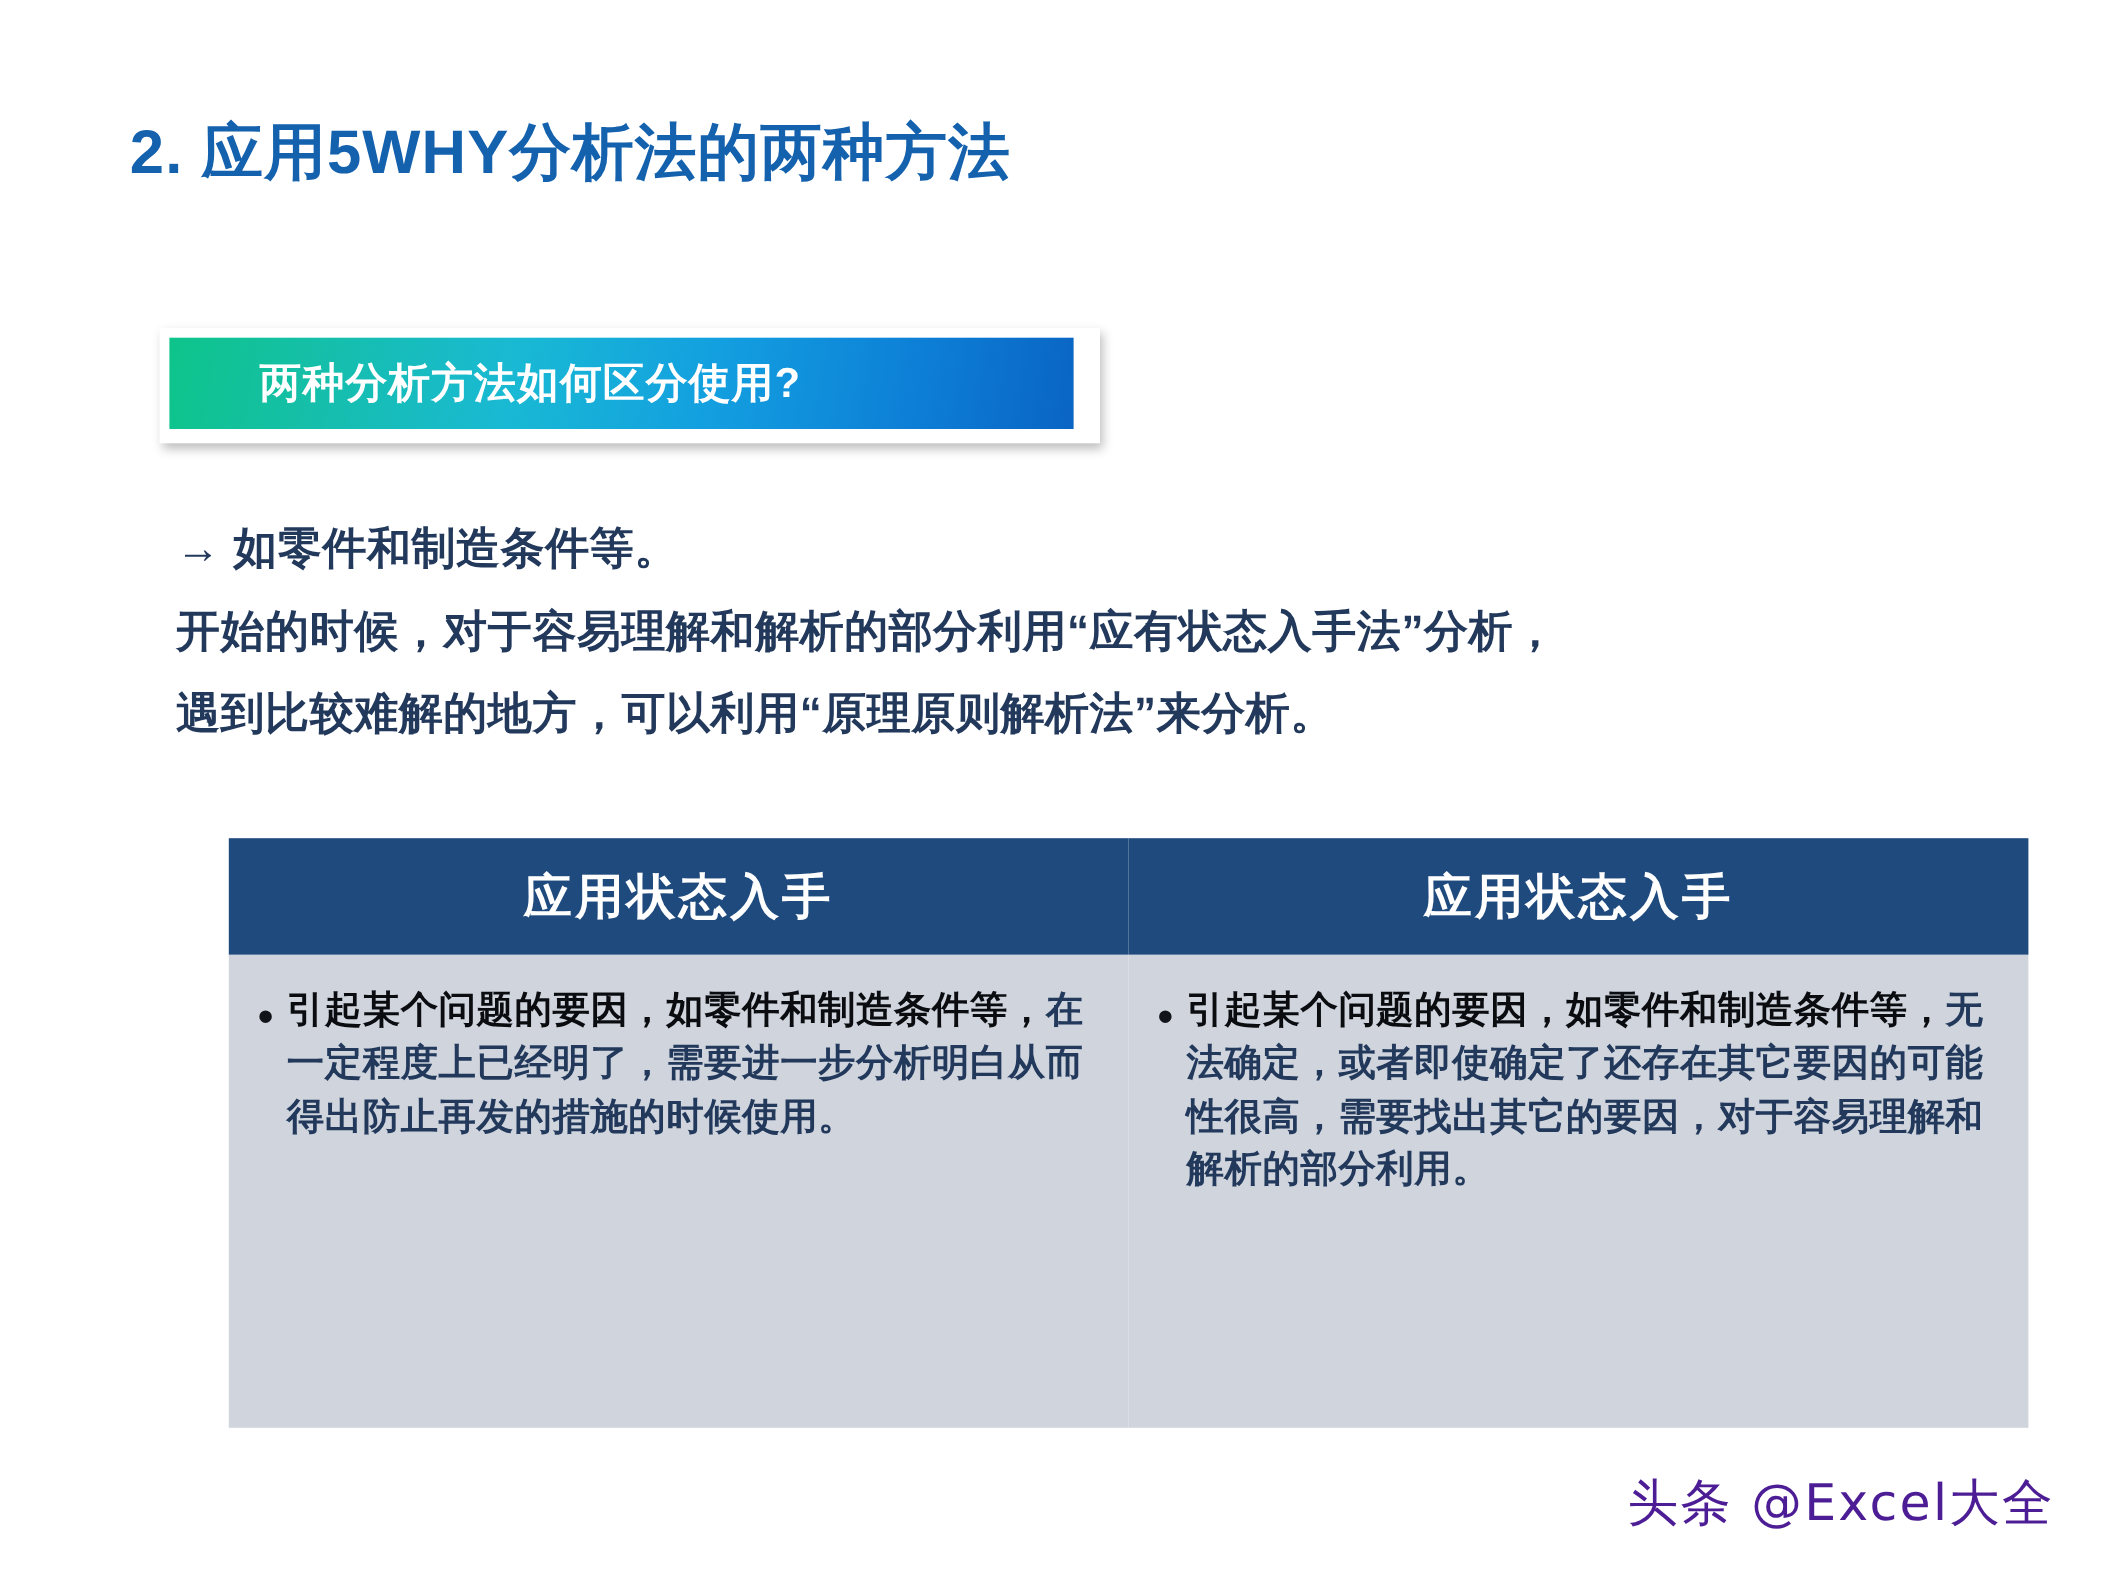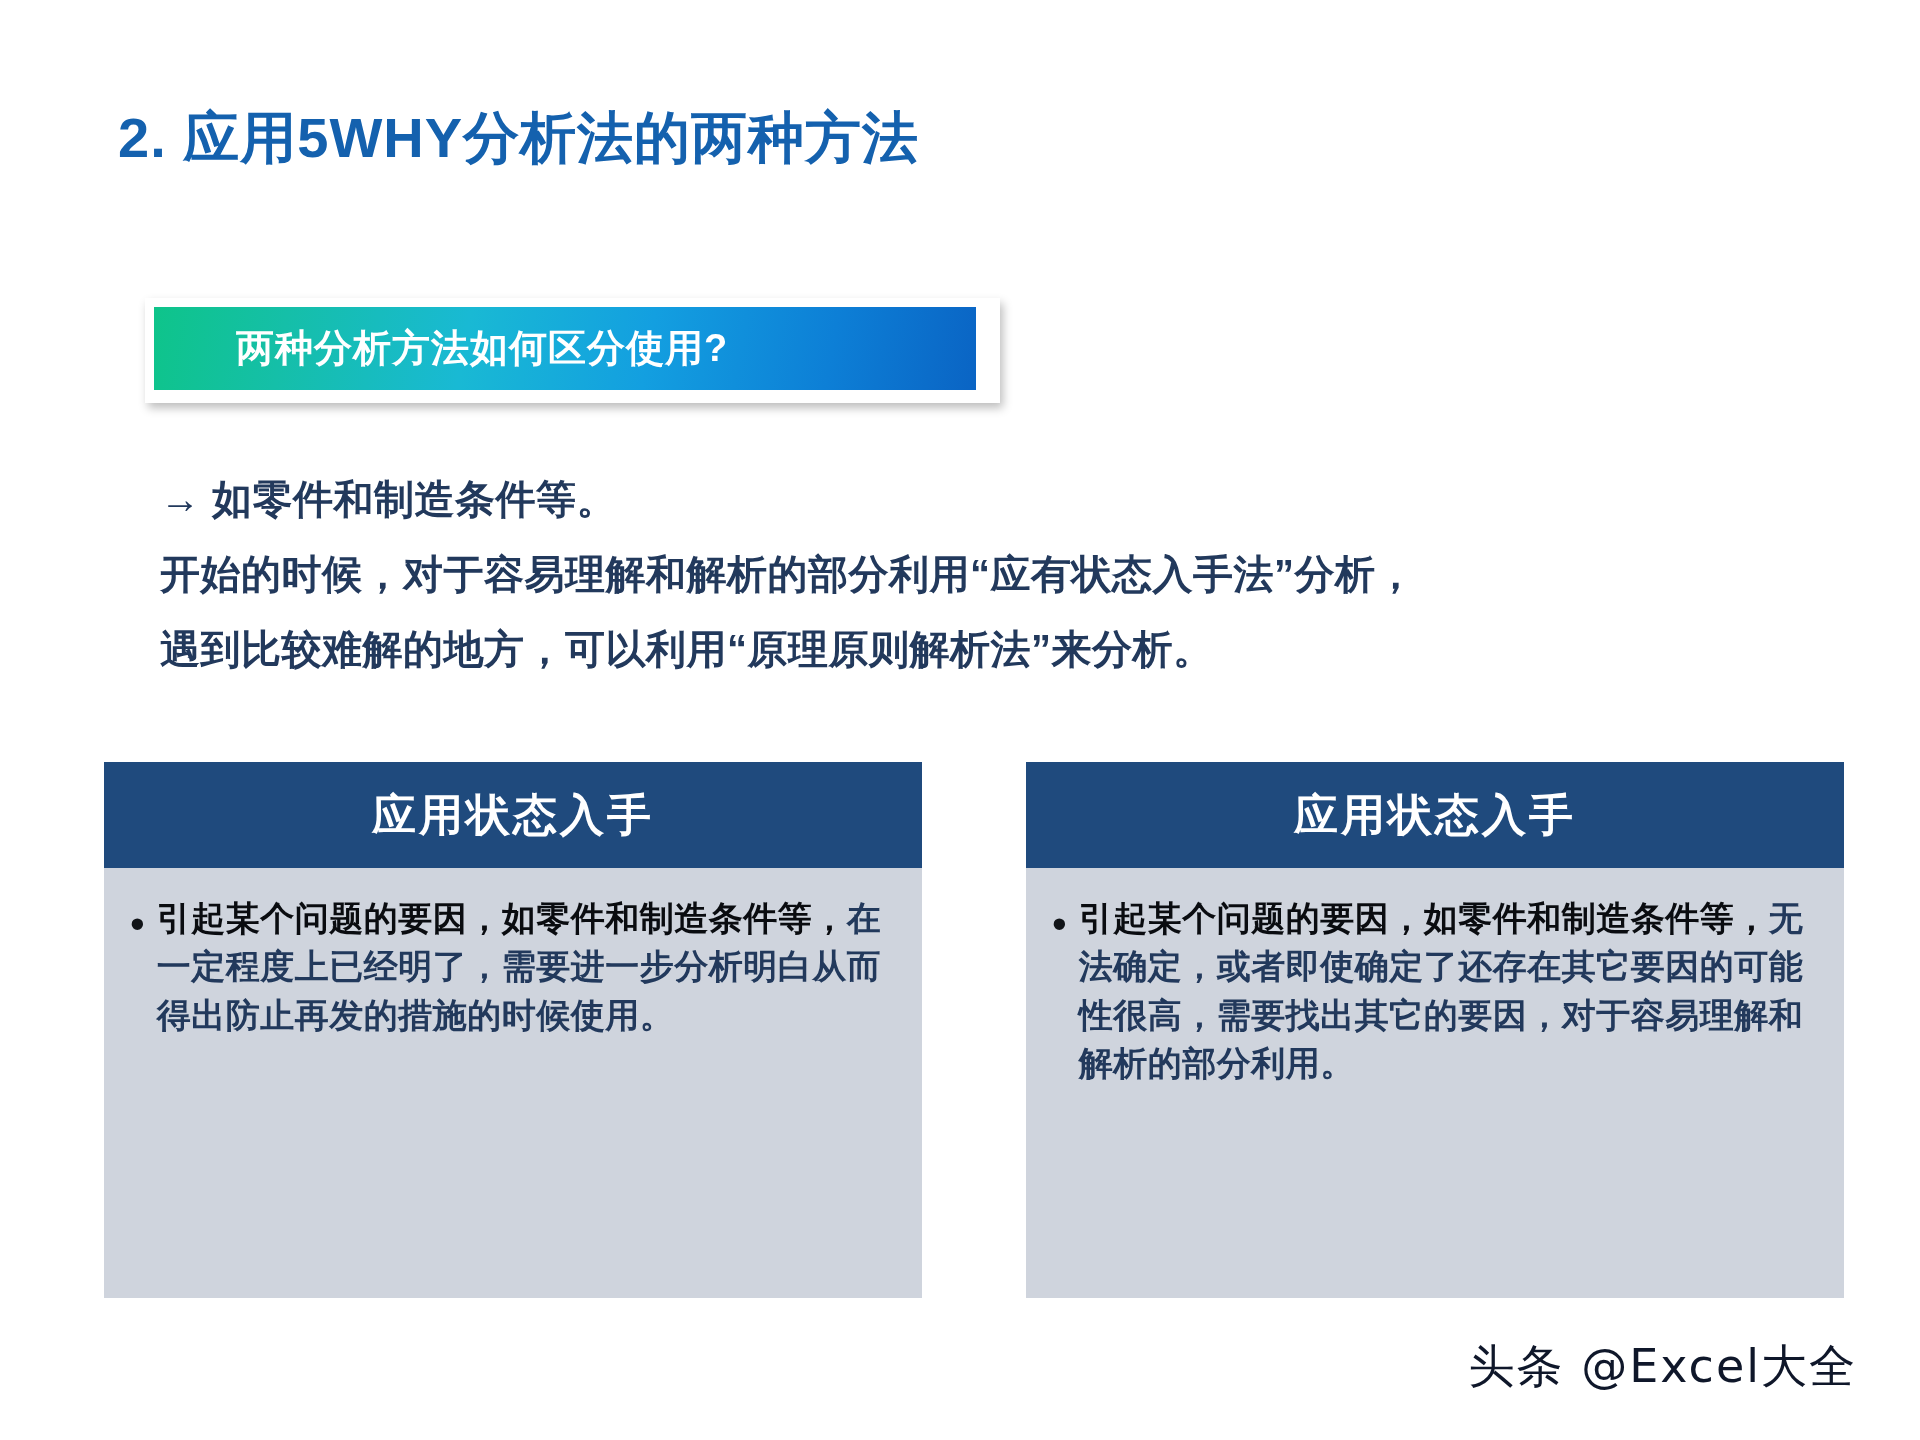--- a/index.html
+++ b/index.html
@@ -65,21 +65,21 @@
     white-space:nowrap;
     letter-spacing:0.5px;
   }
 
   
   .cards {
     position:absolute;
     left:104px; top:762px;
     width:1740px;
     display:flex;
-    justify-content:space-between;
+    justify-content:flex-end;
   }
   .card { width:818px; }
   .card-header {
     background:#1F4A7D;
     height:106px;
     display:flex;
     align-items:center;
     justify-content:center;
   }
   .card-header-label {
@@ -108,23 +108,23 @@
     line-height:1.42;
     letter-spacing:0.5px;
     color:#22395C;
   }
   .bullet-text .seg-dark { color:#0A0C10; }
   .bullet-text .seg-navy { color:#22395C; }
 
   
   .watermark {
     position:absolute;
-    right:63px; bottom:42px;
+    right:52px; bottom:42px;
     font-size:46px;
-    color:#0f172a;
+    color:#4c1d95;
     letter-spacing:2px;
     white-space:nowrap;
     font-family:"DejaVu Sans",sans-serif;
   }
 </style>
 </head>
 <body>
 
 <div class="slide">
 

